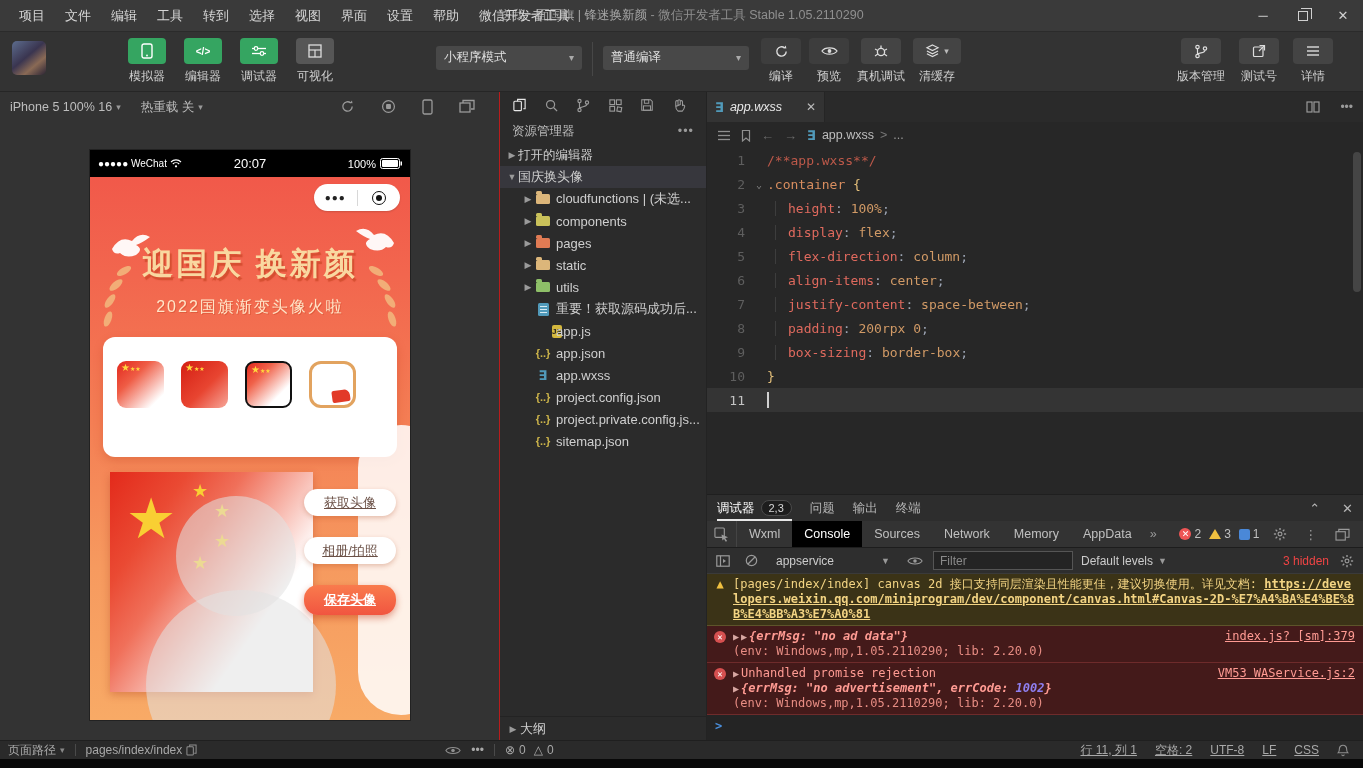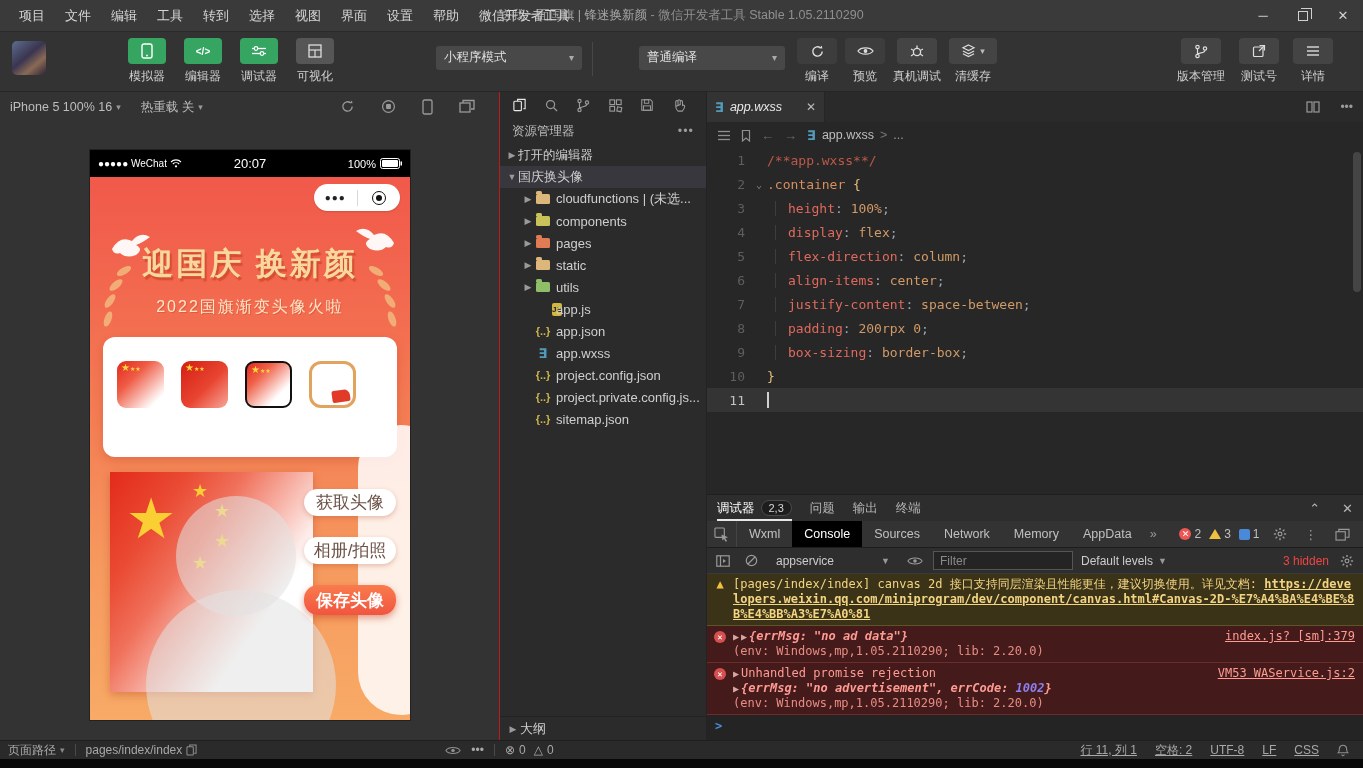--- a/index.html
+++ b/index.html
@@ -20,21 +20,21 @@
 
   
   .toolbar { height:60px; background:#333; display:flex; align-items:center; flex:0 0 60px; border-bottom:1px solid #262626; position:relative;}
   .avatar { width:34px; height:34px; border-radius:5px; margin:0 0 8px 12px; background:linear-gradient(140deg,#5d6d8e 0%,#3a3550 45%,#8a6a55 70%,#2b2435 100%); }
   .tgroup { display:flex; gap:10px; margin-left:78px; }
   .tbtn { display:flex; flex-direction:column; align-items:center; width:46px; cursor:pointer;}
   .tbtn .ic { width:38px; height:26px; border-radius:4px; display:flex; align-items:center; justify-content:center; color:#fff; }
   .tbtn .ic.green { background:#35a561; }
   .tbtn .ic.gray { background:#565656; }
   .tbtn .lbl { font-size:12px; color:#cfcfcf; margin-top:4px; }
-  .select { height:24px; background:#484848; border-radius:3px; color:#e0e0e0; font-size:12.5px; display:flex; align-items:center; padding:0 8px; cursor:pointer;margin-left:36px; }
+  .select { height:24px; background:#484848; border-radius:3px; color:#e0e0e0; font-size:12.5px; display:flex; align-items:center; padding:0 8px; cursor:pointer; }
   .select .caret { margin-left:auto; color:#aaa; font-size:10px; }
   .mode-select { width:146px; margin-left:98px; }
   .vsep { width:1px; height:34px; background:#474747; margin:0 10px 6px 10px; }
   .compile-select { width:146px; }
   .cgroup { display:flex; gap:8px; margin-left:12px; }
   .cbtn { display:flex; flex-direction:column; align-items:center; cursor:pointer; }
   .cbtn .ic { width:40px; height:26px; border-radius:4px; background:#444; display:flex; align-items:center; justify-content:center; color:#ddd;}
   .cbtn .ic.plain { background:#3d3d3d; }
   .cbtn .lbl { font-size:12px; color:#cfcfcf; margin-top:4px; white-space:nowrap;}
   .rgroup { margin-left:auto; display:flex; gap:14px; padding-right:30px; }
@@ -74,21 +74,21 @@
   .t1 { background:linear-gradient(135deg,#e2281c 0%,#ef5c45 35%,#ffffff 85%); }
   .t2 { background:linear-gradient(135deg,#d41e12 0%,#e84531 55%,#f7a79a 100%); }
   .t3 { background:linear-gradient(135deg,#e2281c 0%,#f0624a 30%,#ffffff 75%); border:2px solid #111; }
   .t4 { background:#fff; border:3px solid #e2a35f; border-radius:12px; }
   .t4 .flaglet { position:absolute; right:3px; bottom:3px; width:18px; height:12px; background:#e23a28; border-radius:2px 6px 2px 2px; transform:rotate(-8deg); }
   .bigflag { position:absolute; left:20px; top:295px; width:203px; height:220px; background:linear-gradient(125deg,#e32a1b 0%,#ea4a33 22%,#f0705a 38%,#ffffff 72%); box-shadow:0 3px 8px rgba(160,40,20,.3); }
   .star { position:absolute; color:#f9cf33; }
   .sil1 { position:absolute; border-radius:50%; background:rgba(225,225,225,.55); }
   .whiteblob { position:absolute; right:-34px; top:248px; width:86px; height:290px; background:rgba(255,255,255,.85); border-radius:48px; }
   .pbtns { position:absolute; right:14px; top:312px; width:92px; display:flex; flex-direction:column; align-items:stretch; gap:21px; }
-  .pbtn { height:27px; background:#fff; border-radius:14px; display:flex; align-items:center; justify-content:center; font-size:17px; color:#6b5147; box-shadow:0 2px 5px rgba(170,70,30,.3); cursor:pointer;}
+  .pbtn { height:27px; background:#fff; border-radius:14px; display:flex; align-items:center; justify-content:center; font-size:13px; color:#6b5147; box-shadow:0 2px 5px rgba(170,70,30,.3); cursor:pointer;text-decoration:underline;}
   .pbtn.save { height:30px; background:linear-gradient(180deg,#f97b4d 0%,#f15540 100%); color:#fff; font-weight:bold; box-shadow:0 3px 7px rgba(190,50,20,.45); }
 
   
   .sidebar { width:207px; flex:0 0 207px; background:#2b2b2b; border-right:1px solid #232323; display:flex; flex-direction:column; font-size:13px; }
   .sb-iconstrip { height:26px; display:flex; align-items:center; gap:6px; padding:0 6px; }
   .sb-iconstrip span { width:26px; height:22px; display:flex; align-items:center; justify-content:center; color:#9a9a9a; cursor:pointer;}
   .sb-iconstrip span.on { color:#e8e8e8; }
   .sb-title { height:26px; display:flex; align-items:center; padding:0 12px; color:#bdbdbd; font-size:12.5px; }
   .sb-title .more { margin-left:auto; color:#9a9a9a; cursor:pointer; letter-spacing:1px;}
   .tree { flex:1; overflow:hidden; }
@@ -580,20 +580,26 @@
             <span class="lb">static</span>
           </div>
         <div class="trow sub">
             <span class="arr">▶</span>
             <span class="fi">
               <span class="folder f-green"></span>
             </span>
             <span class="lb">utils</span>
           </div>
 
+        <div class="trow file">
+            <span class="fi">
+              <span class="doc-blue"></span>
+            </span>
+            <span class="lb">重要！获取源码成功后...</span>
+          </div>
         <div class="trow file">
             <span class="fi">
               <span class="js-ic">JS</span>
             </span>
             <span class="lb">app.js</span>
           </div>
         <div class="trow file">
             <span class="fi">
               <span class="json-ic">{..}</span>
             </span>

